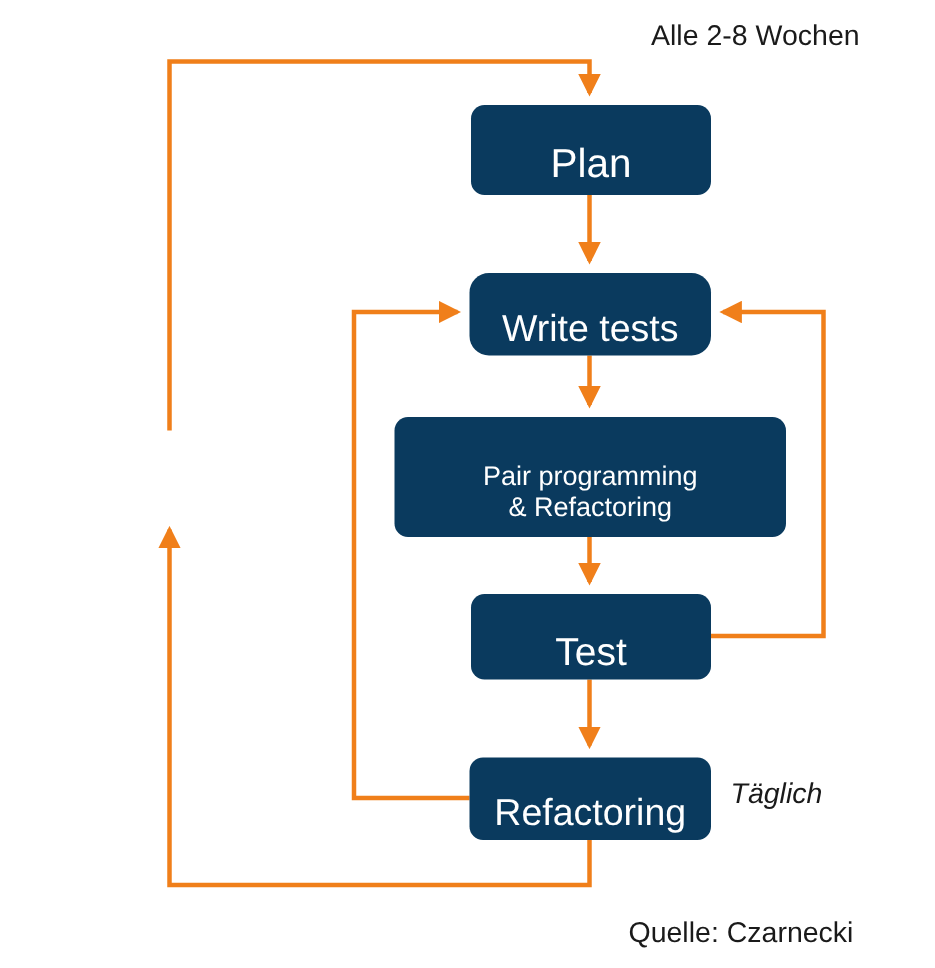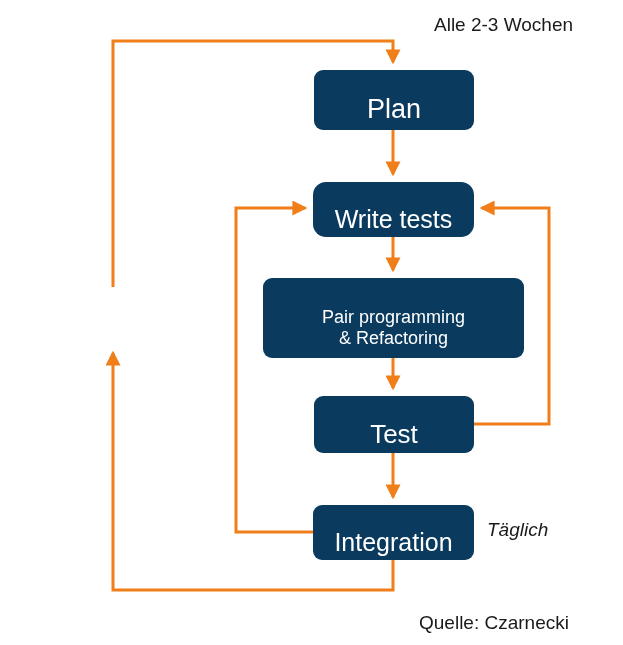--- a/index.html
+++ b/index.html
@@ -119,23 +119,23 @@
   <div class="node" id="node-pair-programming">
     <span class="node-label">Pair programming
 &amp; Refactoring</span>
   </div>
 
   <div class="node" id="node-test">
     <span class="node-label">Test</span>
   </div>
 
   <div class="node" id="node-integration">
-    <span class="node-label">Integration</span>
+    <span class="node-label">Refactoring</span>
   </div>
 
 
-  <div class="annotation" id="label-alle-wochen">Alle 2-3 Wochen</div>
+  <div class="annotation" id="label-alle-wochen">Alle 2-8 Wochen</div>
 
   <div class="annotation" id="label-taeglich">Täglich</div>
 
   <div class="annotation" id="label-quelle">Quelle: Czarnecki</div>
 
 </div>
 
 </body></html>

